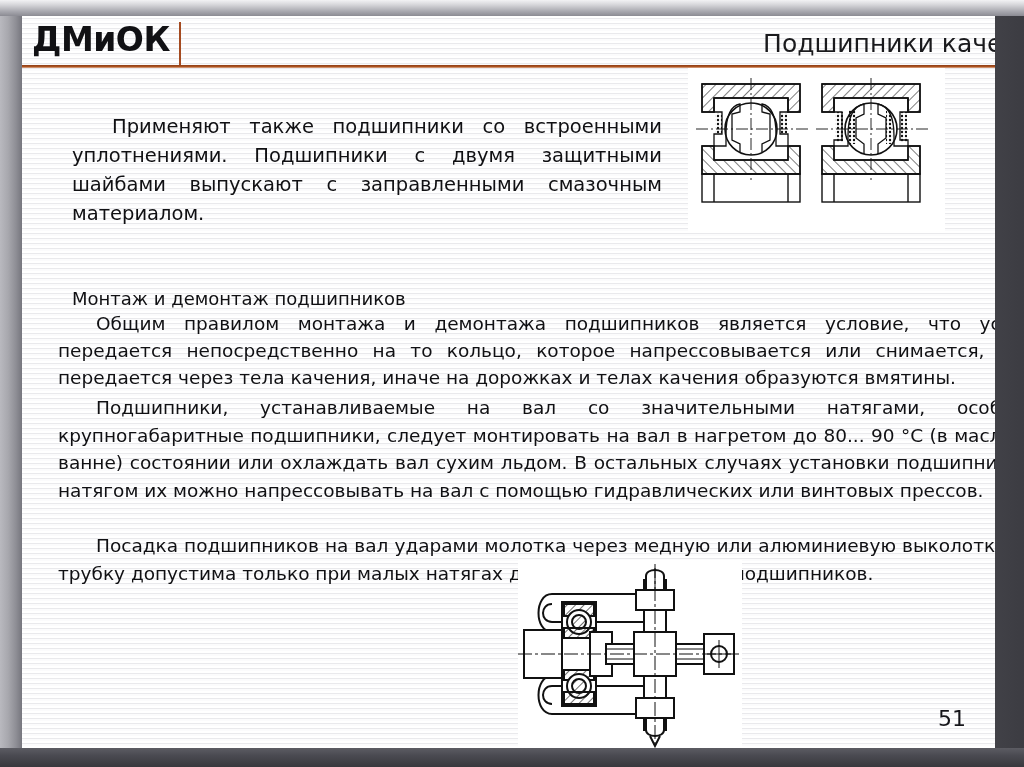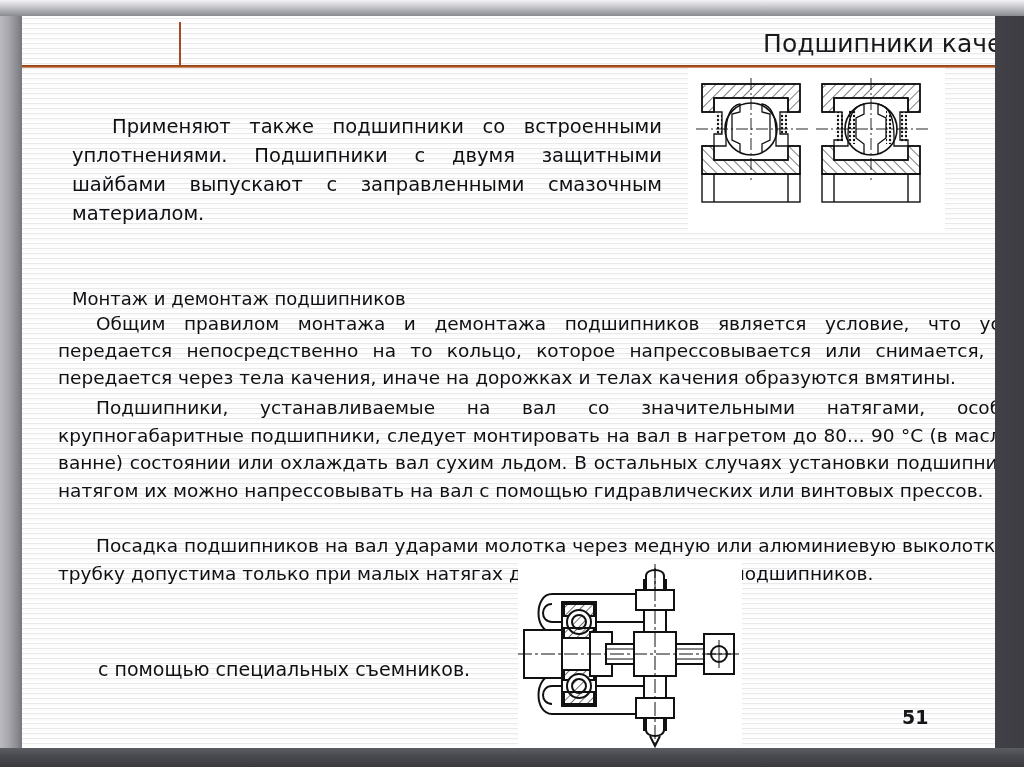--- a/index.html
+++ b/index.html
@@ -155,26 +155,25 @@
     top: 576px;
     width: 470px;
     font-size: 19px;
     line-height: 31px;
   }
   #para-5 .l2 { display: block; padding-left: 14px; }
 
   
   #page-number {
     position: absolute;
-    left: 880px;
+    left: 916px;
     top: 690px;
-    font-size: 19px;
+    font-size: 22px;
     color: #15151a;
     font-family: "DejaVu Sans", sans-serif;
-    font-weight: bold;
   }
 
   
   .figure-box {
     position: absolute;
     background: #ffffff;
     overflow: hidden;
   }
   #fig-bearings {
     left: 666px;
@@ -193,37 +192,37 @@
 </head>
 <body>
 
 <div id="viewer">
 
   <div id="frame-top"></div>
 
   <div id="slide">
 
     <div id="header">
+      <div id="brand">ДМиОК</div>
       <div id="header-divider"></div>
       <div id="slide-title">Подшипники качени</div>
       <div id="header-rule"></div>
     </div>
 
     <div class="para" id="para-1">Применяют также подшипники со встроенными уплотнениями. Подшипники с двумя защитными шайбами выпускают с заправленными смазочным материалом.</div>
 
     <div class="para" id="subhead">Монтаж и демонтаж подшипников</div>
 
     <div class="para" id="para-2">Общим правилом монтажа и демонтажа подшипников является условие, что усилие передается непосредственно на то кольцо, которое напрессовывается или снимается, а не передается через тела качения, иначе на дорожках и телах качения образуются вмятины.</div>
 
     <div class="para" id="para-3">Подшипники, устанавливаемые на вал со значительными натягами, особенно крупногабаритные подшипники, следует монтировать на вал в нагретом до 80... 90 °С (в масляной ванне) состоянии или охлаждать вал сухим льдом. В остальных случаях установки подшипников с натягом их можно напрессовывать на вал с помощью гидравлических или винтовых прессов.</div>
 
     <div class="para" id="para-4">Посадка подшипников на вал ударами молотка через медную или алюминиевую выколотку или трубку допустима только при малых натягах для мелких и средних подшипников.</div>
 
     <div class="para" id="para-5">
-      <span class="l2">с помощью специальных съемников.</span>
     </div>
 
     <div class="figure-box" id="fig-bearings">
       <svg width="257" height="163" viewBox="0 0 257 163">
         <defs>
           <pattern id="hatchR" width="7" height="7" patternTransform="rotate(45)" patternUnits="userSpaceOnUse">
             <line x1="0" y1="0" x2="0" y2="7" stroke="#111" stroke-width="1.1"></line>
           </pattern>
           <pattern id="hatchL" width="7" height="7" patternTransform="rotate(-45)" patternUnits="userSpaceOnUse">
             <line x1="0" y1="0" x2="0" y2="7" stroke="#111" stroke-width="1.1"></line>

